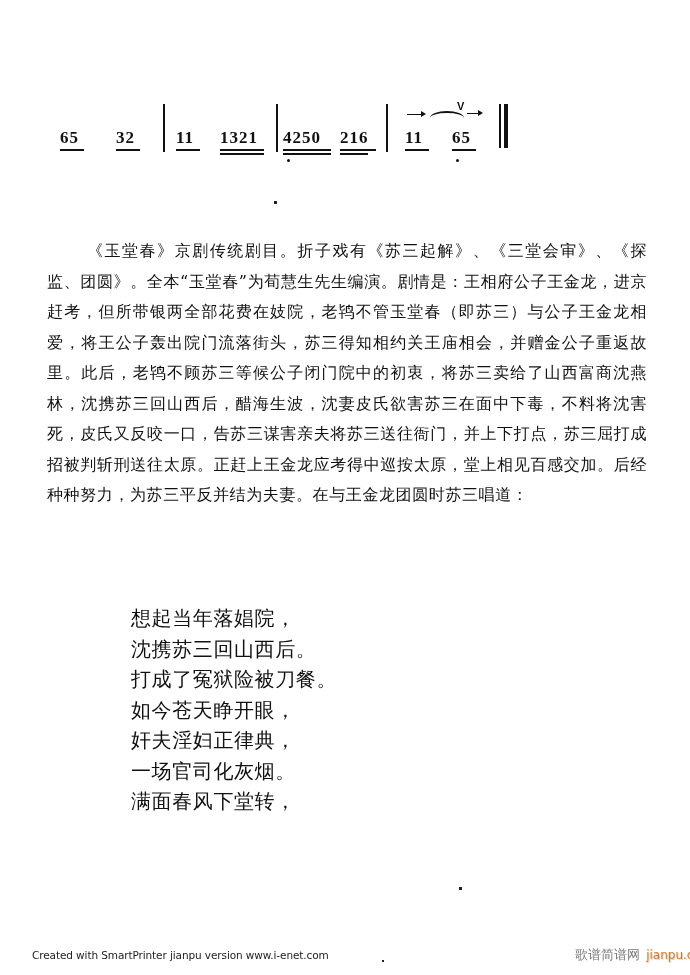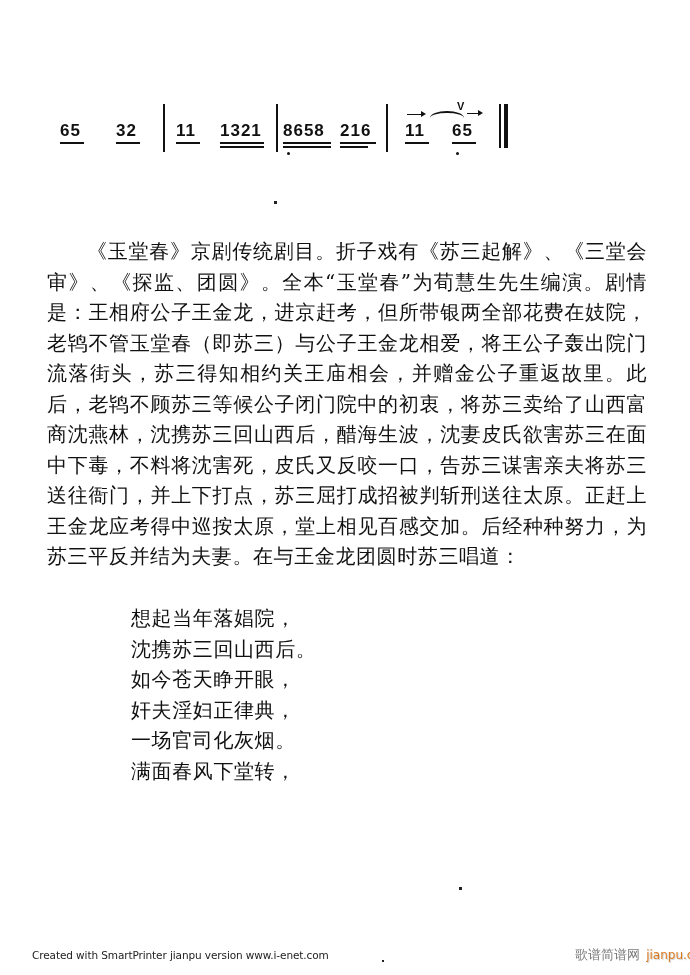--- a/index.html
+++ b/index.html
@@ -23,22 +23,22 @@
   }
 
   
   .score {
     position: absolute;
     left: 0; top: 0;
     width: 690px; height: 175px;
   }
   .note-group {
     position: absolute;
-    top: 122px;
-    font-family: Liberation Sans, sans-serif;
+    top: 129px;
+    font-family: Liberation Serif, serif;
     font-weight: bold;
     font-size: 17px;
     letter-spacing: 1px;
     line-height: 18px;
     color: #111;
     white-space: nowrap;
   }
   .uline {
     position: absolute;
     left: 0;
@@ -108,21 +108,21 @@
     background: #222;
   }
 
   
   .prose {
     position: absolute;
     left: 47px;
     top: 236px;
     width: 600px;
     font-family: "DejaVu Serif", serif;
-    font-size: 20px;
+    font-size: 16px;
     line-height: 30.5px;
     letter-spacing: 0.6px;
     color: #111;
     text-align: justify;
     text-indent: 40px;
   }
 
   
   .lyrics {
     position: absolute;
@@ -195,21 +195,21 @@
 
     <div class="note-group" style="left:220px;">
       <span>1321</span>
       <div class="uline u1" style="width:44px;"></div>
       <div class="uline u2" style="width:44px;"></div>
     </div>
 
     <div class="barline" style="left:276px;"></div>
 
     <div class="note-group" style="left:283px;">
-      <span>8658</span>
+      <span>4250</span>
       <div class="uline u1" style="width:48px;"></div>
       <div class="uline u2" style="width:48px;"></div>
       <div class="dot-below" style="left:4px;"></div>
     </div>
 
     <div class="note-group" style="left:340px;">
       <span>216</span>
       <div class="uline u1" style="width:36px;"></div>
       <div class="uline u2" style="width:28px;"></div>
     </div>
@@ -236,20 +236,21 @@
     <div class="final-bar-thick"></div>
   </div>
 
   <div class="stray-dot" style="left:274px; top:201px;"></div>
 
   <div class="prose">《玉堂春》京剧传统剧目。折子戏有《苏三起解》、《三堂会审》、《探监、团圆》。全本“玉堂春”为荀慧生先生编演。剧情是：王相府公子王金龙，进京赶考，但所带银两全部花费在妓院，老鸨不管玉堂春（即苏三）与公子王金龙相爱，将王公子轰出院门流落街头，苏三得知相约关王庙相会，并赠金公子重返故里。此后，老鸨不顾苏三等候公子闭门院中的初衷，将苏三卖给了山西富商沈燕林，沈携苏三回山西后，醋海生波，沈妻皮氏欲害苏三在面中下毒，不料将沈害死，皮氏又反咬一口，告苏三谋害亲夫将苏三送往衙门，并上下打点，苏三屈打成招被判斩刑送往太原。正赶上王金龙应考得中巡按太原，堂上相见百感交加。后经种种努力，为苏三平反并结为夫妻。在与王金龙团圆时苏三唱道：</div>
 
   <div class="lyrics">
     <div class="lyric-line">想起当年落娼院，</div>
     <div class="lyric-line">沈携苏三回山西后。</div>
+    <div class="lyric-line">打成了冤狱险被刀餐。</div>
     <div class="lyric-line">如今苍天睁开眼，</div>
     <div class="lyric-line">奸夫淫妇正律典，</div>
     <div class="lyric-line">一场官司化灰烟。</div>
     <div class="lyric-line">满面春风下堂转，</div>
   </div>
 
   <div class="stray-dot" style="left:459px; top:887px;"></div>
   <div class="stray-dot" style="left:382px; top:960px; width:2px; height:2px;"></div>
 
   <div class="footer-left">Created with SmartPrinter jianpu version www.i-enet.com</div>

